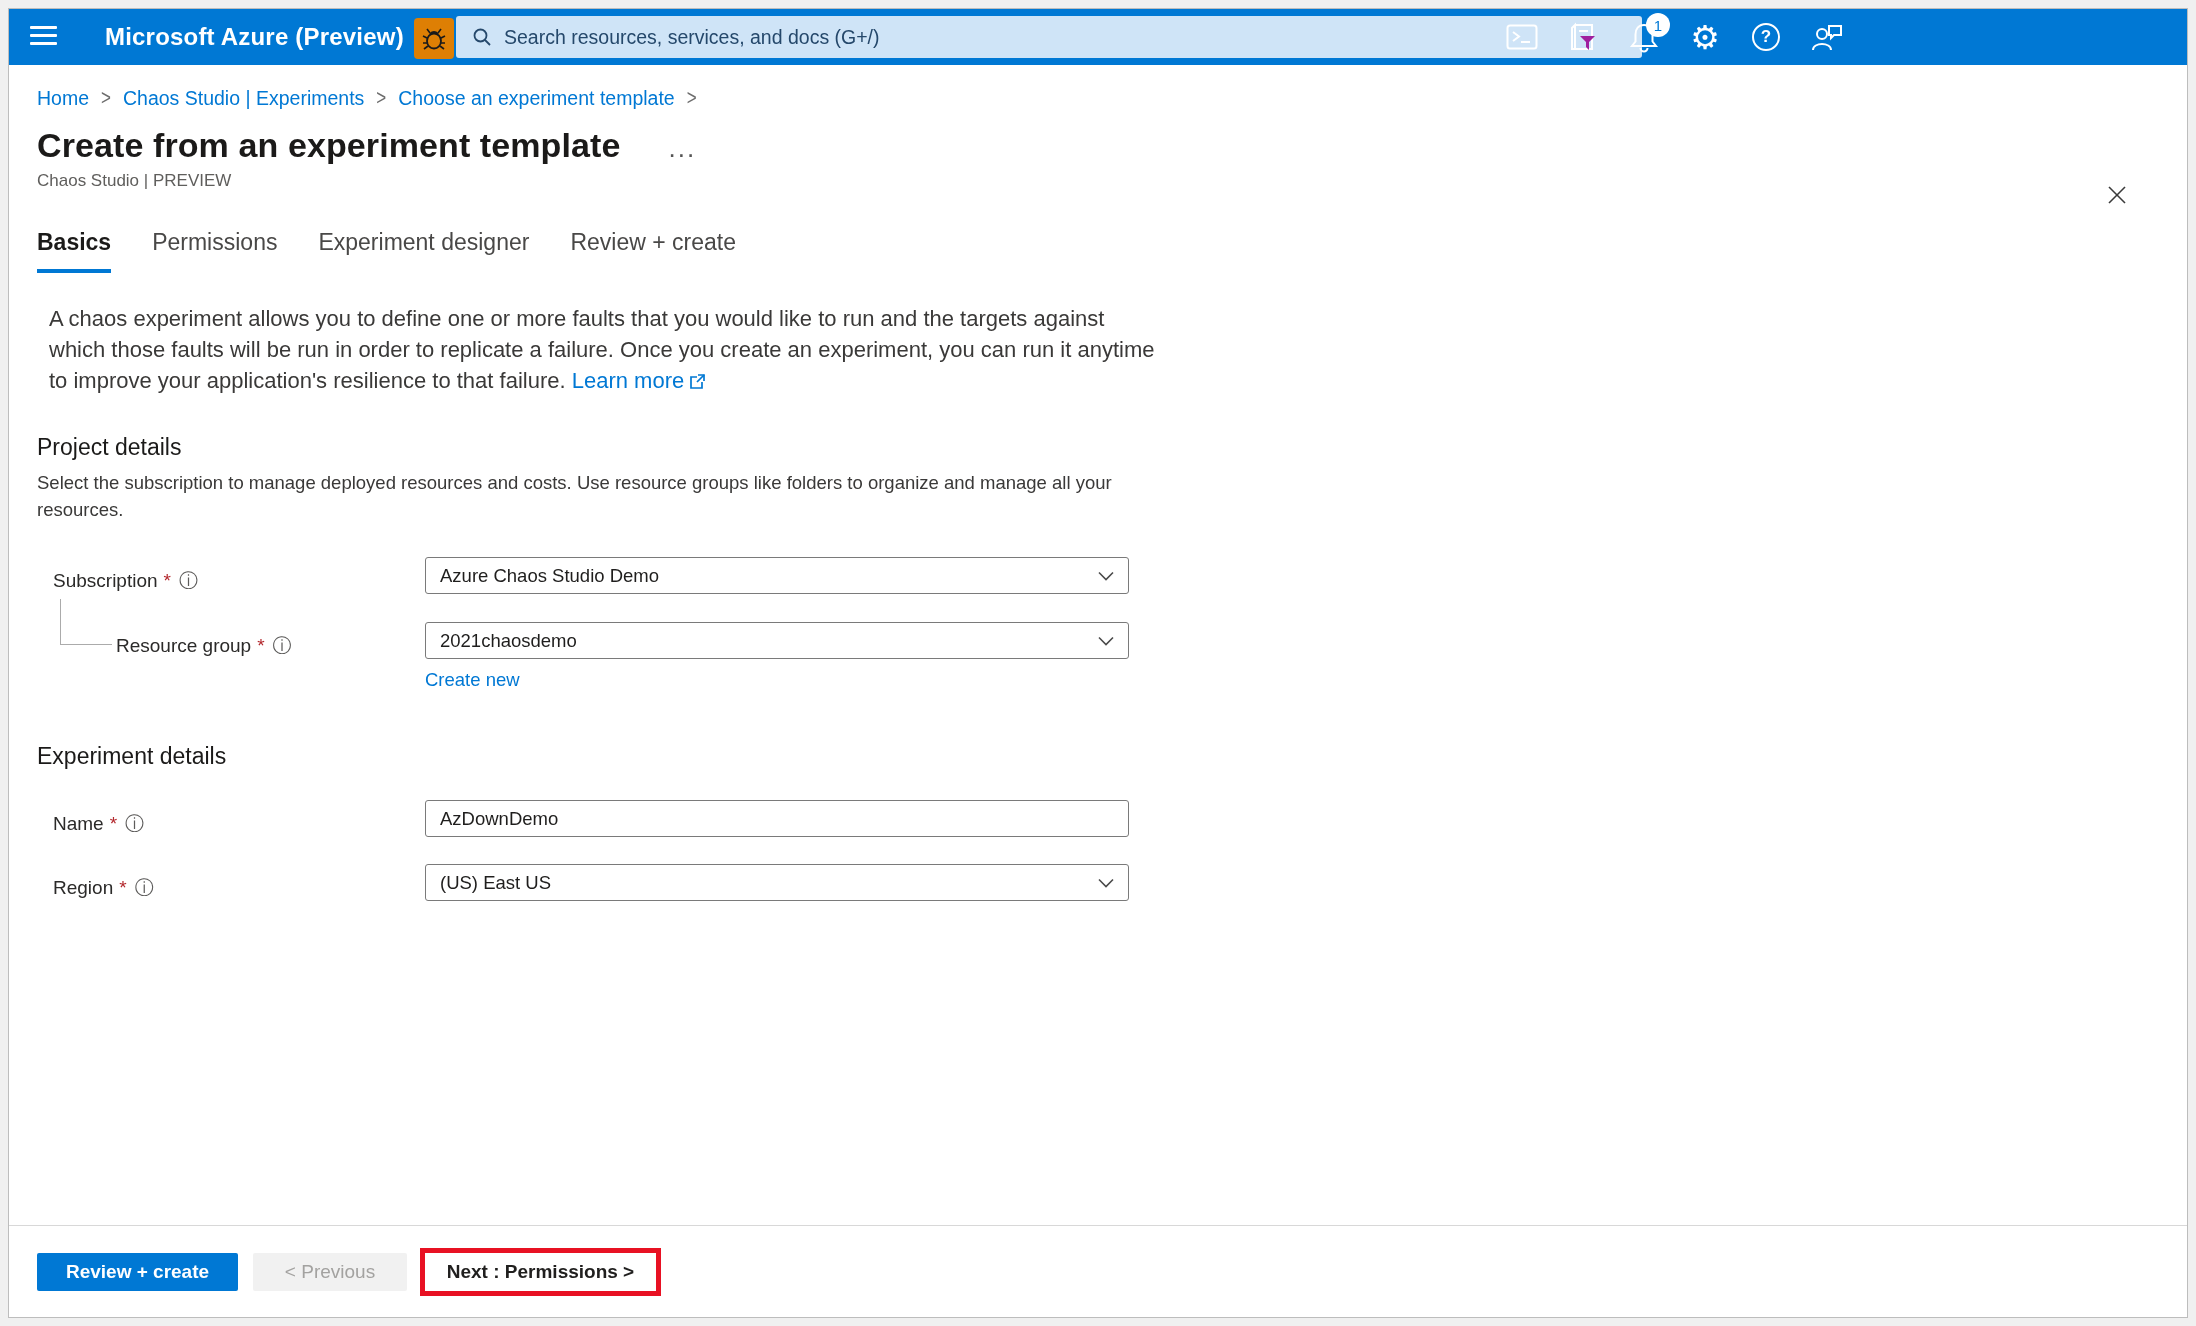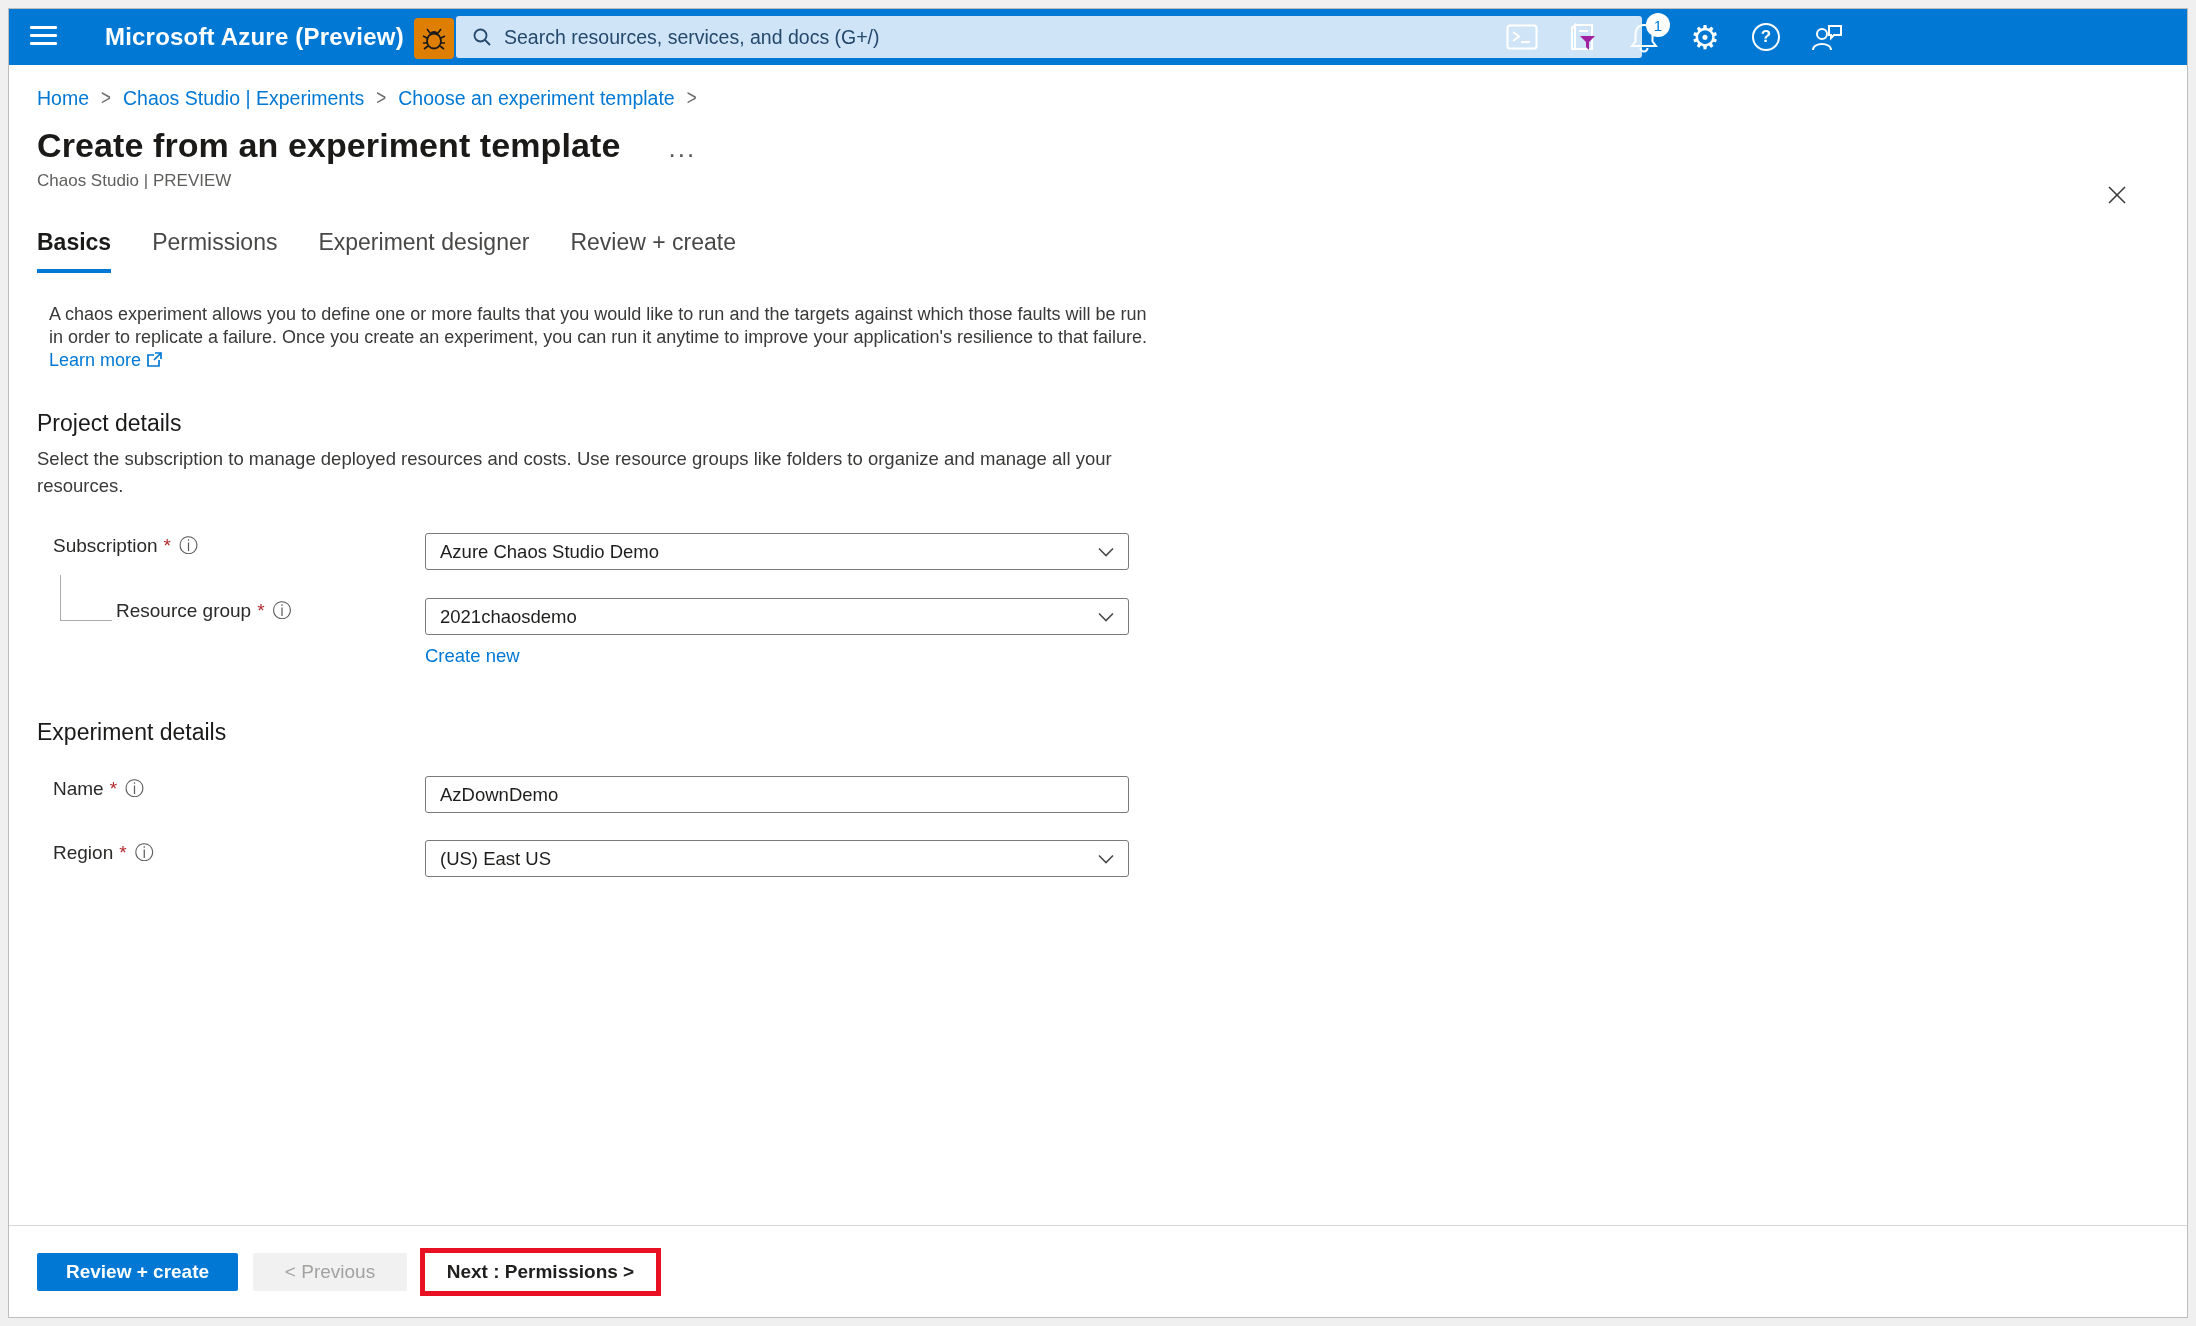--- a/index.html
+++ b/index.html
@@ -43,29 +43,29 @@
   .title-row { margin-top:16px; display:flex; align-items:baseline; }
   .page-title { font-size:34px; font-weight:bold; color:#1b1a19; letter-spacing:.1px; }
   .title-more { margin-left:48px; color:#555; font-size:26px; letter-spacing:2px; cursor:pointer; }
   .subtitle { margin-top:6px; font-size:17px; color:#5f5e5c; }
   .close-x { position:absolute; top:118px; right:58px; cursor:pointer; }
 
   .tabs { margin-top:38px; display:flex; gap:41px; }
   .tab { font-size:23px; color:#494847; padding-bottom:13px; cursor:pointer; border-bottom:4px solid transparent; }
   .tab.active { color:#1b1a19; font-weight:bold; border-bottom-color:#0078d4; }
 
-  .intro { margin-top:30px; margin-left:12px; width:1108px; font-size:18px; line-height:23px; color:#3a3938; }
+  .intro { margin-top:30px; margin-left:12px; width:1108px; font-size:22px; line-height:31px; color:#3a3938; }
   .link { color:#0078d4; text-decoration:none; cursor:pointer; }
   .ext-ico { display:inline-block; vertical-align:-2px; margin-left:5px; }
 
   .section-h { margin-top:38px; font-size:23px; font-weight:normal; color:#1b1a19; }
   .section-p { margin-top:9px; width:1120px; font-size:18.5px; line-height:26.5px; color:#3a3938; }
 
   .form-area { position:relative; margin-top:34px; margin-left:16px; }
-  .frow { display:flex; align-items:flex-start; }
+  .frow { display:flex; align-items:flex-end; }
   .flabel { width:372px; font-size:19px; color:#2b2a29; display:flex; align-items:center; flex:0 0 auto; }
   .req { color:#b3282d; margin:0 5px 0 6px; }
   .info-i { font-family:"DejaVu Sans",sans-serif; color:#5c5b5a; font-size:19px; margin-left:3px; cursor:default; }
   .ctl { width:704px; height:37px; border:1px solid #7a7a7a; border-radius:3px; background:#fff;
          display:flex; align-items:center; padding:0 14px; font-size:18.5px; color:#1f1e1d; cursor:pointer; }
   .ctl .val { flex:1; }
   input.ctl { cursor:text; font-family:"Liberation Sans",sans-serif; outline:none; }
   .connector { position:absolute; left:7px; top:42px; width:52px; height:46px;
                border-left:1px solid #ababab; border-bottom:1px solid #ababab; }
   .row-rg { margin-top:28px; }

